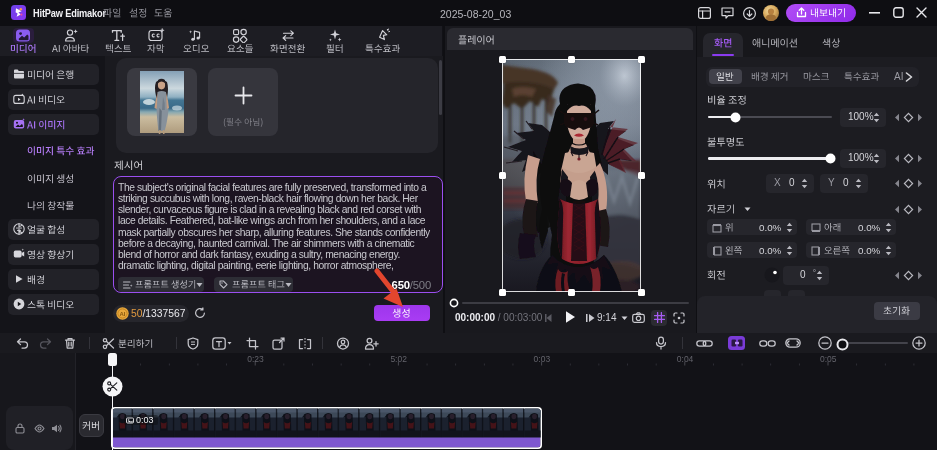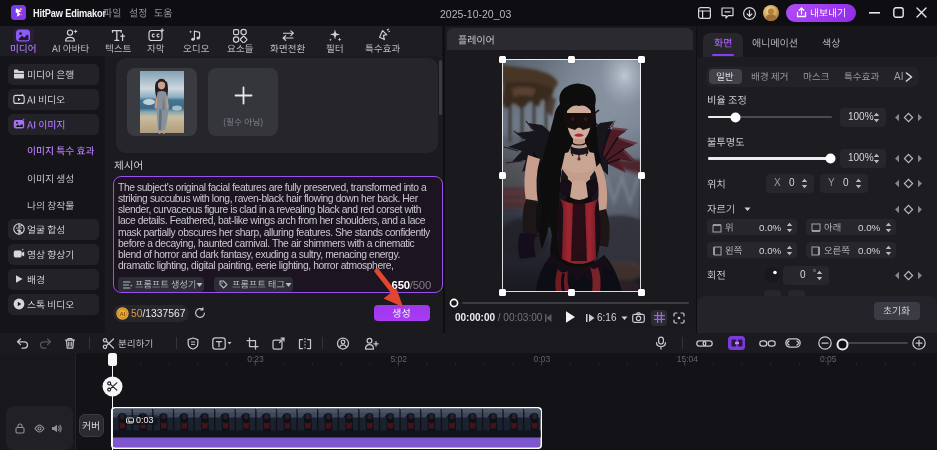--- a/index.html
+++ b/index.html
@@ -27,21 +27,21 @@
     <svg class="kt" width="18.9" height="14.5" viewBox="0 0 18.9 14.5">
       <path transform="translate(0,11.6)" d="M5.1 -6.6H7.5V-5.9H5.1ZM7.1 -8.3H7.9V-3.6H7.1ZM2.1 -3.1H7.9V-1.0H3.0V0.4H2.1V-1.6H7.1V-2.5H2.1ZM2.1 -0.0H8.3V0.7H2.1ZM2.8 -8.0H3.4V-7.1Q3.4 -6.3 3.1 -5.6Q2.8 -4.9 2.2 -4.4Q1.7 -3.9 0.9 -3.6L0.5 -4.2Q1.2 -4.5 1.7 -4.9Q2.2 -5.3 2.5 -5.9Q2.8 -6.5 2.8 -7.1ZM2.9 -8.0H3.6V-7.1Q3.6 -6.7 3.7 -6.3Q3.9 -5.9 4.2 -5.5Q4.5 -5.1 4.9 -4.9Q5.3 -4.6 5.8 -4.4L5.4 -3.8Q4.6 -4.0 4.1 -4.5Q3.5 -5.0 3.2 -5.7Q2.9 -6.4 2.9 -7.1Z M14.5 -5.9H16.6V-5.2H14.5ZM16.3 -8.3H17.1V-2.9H16.3ZM14.2 -2.6Q15.1 -2.6 15.8 -2.4Q16.4 -2.2 16.8 -1.8Q17.2 -1.4 17.2 -0.9Q17.2 -0.1 16.4 0.3Q15.6 0.8 14.2 0.8Q12.8 0.8 12.0 0.3Q11.1 -0.1 11.1 -0.9Q11.1 -1.4 11.5 -1.8Q11.9 -2.2 12.6 -2.4Q13.2 -2.6 14.2 -2.6ZM14.2 -2.0Q13.5 -2.0 13.0 -1.8Q12.5 -1.7 12.2 -1.5Q12.0 -1.2 12.0 -0.9Q12.0 -0.6 12.2 -0.4Q12.5 -0.1 13.0 -0.0Q13.5 0.1 14.2 0.1Q14.8 0.1 15.3 -0.0Q15.8 -0.1 16.1 -0.4Q16.4 -0.6 16.4 -0.9Q16.4 -1.2 16.1 -1.5Q15.8 -1.7 15.3 -1.8Q14.8 -2.0 14.2 -2.0ZM12.0 -7.4H12.7V-6.6Q12.7 -5.8 12.4 -5.1Q12.0 -4.3 11.5 -3.8Q10.9 -3.2 10.2 -3.0L9.7 -3.6Q10.2 -3.8 10.7 -4.1Q11.1 -4.4 11.4 -4.8Q11.7 -5.2 11.8 -5.7Q12.0 -6.1 12.0 -6.6ZM12.2 -7.4H12.8V-6.6Q12.8 -6.0 13.1 -5.5Q13.4 -5.0 13.9 -4.5Q14.4 -4.1 15.0 -3.9L14.6 -3.2Q13.9 -3.5 13.3 -4.0Q12.8 -4.5 12.5 -5.2Q12.2 -5.9 12.2 -6.6ZM10.0 -7.6H14.8V-6.9H10.0Z" fill="#96969e"></path>
     </svg>
   </div>
 <div style="position:absolute;left:153.6px;top:5.2px;">
     <svg class="kt" width="18.9" height="14.5" viewBox="0 0 18.9 14.5">
       <path transform="translate(0,11.6)" d="M1.5 -4.0H7.7V-3.4H1.5ZM0.5 -1.1H8.7V-0.4H0.5ZM4.2 -3.8H5.0V-0.8H4.2ZM1.5 -7.5H7.7V-6.9H2.4V-3.7H1.5Z M13.4 -3.7H14.2V-2.1H13.4ZM13.8 -8.1Q14.8 -8.1 15.5 -7.9Q16.2 -7.7 16.6 -7.3Q17.0 -6.9 17.0 -6.4Q17.0 -5.9 16.6 -5.5Q16.2 -5.1 15.5 -4.9Q14.8 -4.7 13.8 -4.7Q12.8 -4.7 12.1 -4.9Q11.4 -5.1 11.0 -5.5Q10.6 -5.9 10.6 -6.4Q10.6 -6.9 11.0 -7.3Q11.4 -7.7 12.1 -7.9Q12.8 -8.1 13.8 -8.1ZM13.8 -7.4Q13.1 -7.4 12.5 -7.3Q12.0 -7.2 11.7 -7.0Q11.5 -6.7 11.5 -6.4Q11.5 -6.1 11.7 -5.8Q12.0 -5.6 12.5 -5.5Q13.1 -5.4 13.8 -5.4Q14.5 -5.4 15.0 -5.5Q15.5 -5.6 15.8 -5.8Q16.1 -6.1 16.1 -6.4Q16.1 -6.7 15.8 -7.0Q15.5 -7.2 15.0 -7.3Q14.5 -7.4 13.8 -7.4ZM10.7 -2.3H16.9V0.7H10.7ZM16.1 -1.7H11.5V-0.0H16.1ZM9.7 -4.0H17.9V-3.3H9.7Z" fill="#96969e"></path>
     </svg>
   </div>
 <div style="position:absolute;left:440px;top:8px;">
-    <div style="font:10.5px 'Liberation Sans',sans-serif;color:#b6b6bc">2025-10-20_03</div>
+    <div style="font:10.5px 'Liberation Sans',sans-serif;color:#b6b6bc">2025-08-20_03</div>
   </div>
 <div style="position:absolute;left:698px;top:7px;">
     <svg width="13" height="12" viewBox="0 0 13 12" style="display:block">
       <rect x="0.6" y="0.6" width="11.8" height="10.8" rx="2" style="stroke:#d8d8dc;fill:none;stroke-width:1.2;stroke-linecap:round;stroke-linejoin:round"></rect>
       <line x1="0.6" y1="4" x2="12.4" y2="4" style="stroke:#d8d8dc;fill:none;stroke-width:1.2;stroke-linecap:round;stroke-linejoin:round"></line>
       <line x1="4.6" y1="4" x2="4.6" y2="11.4" style="stroke:#d8d8dc;fill:none;stroke-width:1.2;stroke-linecap:round;stroke-linejoin:round"></line>
     </svg>
   </div>
 <div style="position:absolute;left:721px;top:7px;">
     <svg width="13" height="12" viewBox="0 0 13 12" style="display:block">
@@ -564,21 +564,21 @@
       <path d="M2 1.2 L11 7 L2 12.8 Z" fill="#f2f2f5"></path>
     </svg>
   </div>
 <div style="position:absolute;left:585px;top:312.5px;">
     <svg width="11" height="10" viewBox="0 0 11 10" style="display:block">
       <rect x="1" y="1" width="1.5" height="8" fill="#c9c9cf"></rect>
       <path d="M4 1 L9.5 5 L4 9 Z" fill="#c9c9cf"></path>
     </svg>
   </div>
 <div style="position:absolute;left:597px;top:312px;">
-    <div style="font:10px 'Liberation Sans',sans-serif;color:#d2d2d8">6:16</div>
+    <div style="font:10px 'Liberation Sans',sans-serif;color:#d2d2d8">9:14</div>
   </div>
 <div style="position:absolute;left:621px;top:316px;">
     <svg width="7" height="5" viewBox="0 0 7 5" style="display:block">
       <path d="M0.5 0.5 L3.5 4 L6.5 0.5 Z" fill="#d2d2d8"></path>
     </svg>
   </div>
 <div style="position:absolute;left:632px;top:311.5px;">
     <svg width="13" height="11" viewBox="0 0 13 11" style="display:block">
       <rect x="0.7" y="2.4" width="11.6" height="7.9" rx="1.8" style="stroke:#c9c9cf;fill:none;stroke-width:1.2;stroke-linecap:round;stroke-linejoin:round"></rect>
       <path d="M4.2 2.4 L5.4 0.8 H7.6 L8.8 2.4" style="stroke:#c9c9cf;fill:none;stroke-width:1.2;stroke-linecap:round;stroke-linejoin:round"></path>
@@ -1086,21 +1086,21 @@
 <div style="position:absolute;left:247.2px;top:354px;">
     <div style="font:8.5px 'Liberation Sans',sans-serif;color:#63636b">0:23</div>
   </div>
 <div style="position:absolute;left:390.4px;top:354px;">
     <div style="font:8.5px 'Liberation Sans',sans-serif;color:#63636b">5:02</div>
   </div>
 <div style="position:absolute;left:533.5999999999999px;top:354px;">
     <div style="font:8.5px 'Liberation Sans',sans-serif;color:#63636b">0:03</div>
   </div>
 <div style="position:absolute;left:676.8px;top:354px;">
-    <div style="font:8.5px 'Liberation Sans',sans-serif;color:#63636b">15:04</div>
+    <div style="font:8.5px 'Liberation Sans',sans-serif;color:#63636b">0:04</div>
   </div>
 <div style="position:absolute;left:820.0px;top:354px;">
     <div style="font:8.5px 'Liberation Sans',sans-serif;color:#63636b">0:05</div>
   </div>
 <div style="position:absolute;left:6px;top:406px;width:67px;height:44px;background:#202026;border-radius:8px;"></div>
 <div style="position:absolute;left:15px;top:423px;">
     <svg width="10" height="11" viewBox="0 0 10 11" style="display:block">
       <rect x="1" y="4.5" width="8" height="5.5" rx="1.2" style="stroke:#8f8f96;fill:none;stroke-width:1.1;stroke-linecap:round;stroke-linejoin:round"></rect>
       <path d="M3 4.5 V3 Q3 1 5 1 Q7 1 7 3 V4.5" style="stroke:#8f8f96;fill:none;stroke-width:1.1;stroke-linecap:round;stroke-linejoin:round"></path>
     </svg>

